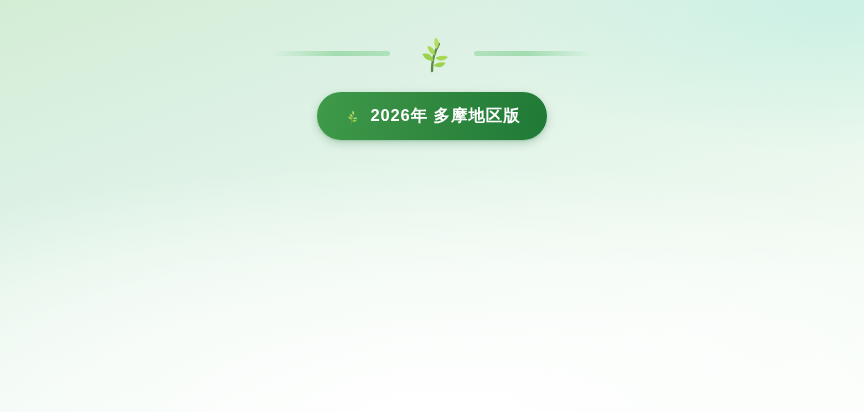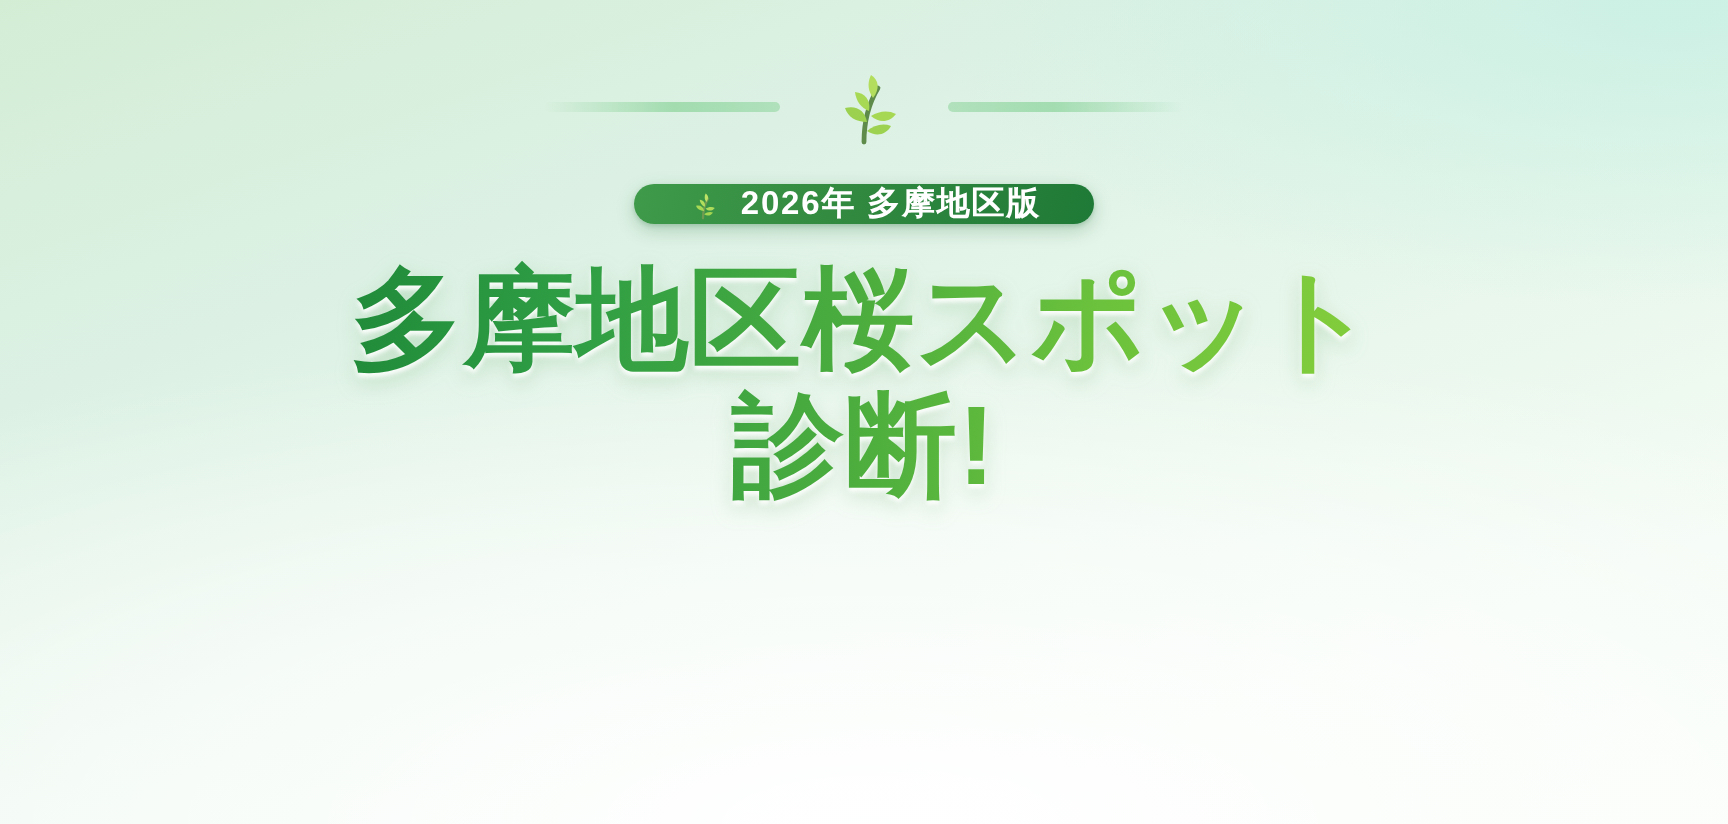--- a/index.html
+++ b/index.html
@@ -69,21 +69,21 @@
     justify-content: center;
   }
   .leaf-emblem svg { display:block; }
 
   
   .badge {
     margin-top: 12px;
     display: inline-flex;
     align-items: center;
     gap: 10px;
-    height: 20px;
+    height: 48px;
     padding: 0 26px;
     border-radius: 999px;
     background: linear-gradient(100deg, #3f9a4a 0%, #31893f 48%, #1f7a37 100%);
     box-shadow: 0 3px 9px rgba(35,110,55,0.26), 0 1px 2px rgba(35,110,55,0.18);
     text-align: center;
   }
   .badge-icon {
     font-size: 15px;
     line-height: 1;
     display: flex;
@@ -154,17 +154,15 @@
         <path d="M24.5 31 C19 31 15 28.5 13.5 24 C19 22.5 23.5 25 24.5 31 Z" fill="#a8d955"></path>
         <path d="M25.5 25.5 C21.5 24 19 20.5 18.5 16 C23.5 16.5 26.5 20 25.5 25.5 Z" fill="#b3de5d"></path>
         <path d="M27.5 19 C25 15.5 24.5 11.5 26.5 7.5 C30.5 10 31 14.5 27.5 19 Z" fill="#bde265"></path>
         <path d="M26.5 28 C30.5 25.5 35 25 39 27 C36 31 31 32 26.5 28 Z" fill="#b0dc5b"></path>
         <path d="M24.5 35.5 C28 32.5 32.5 31.5 36.5 33 C34 37.5 29 38.5 24.5 35.5 Z" fill="#a4d551"></path>
       </svg>
     </span>
     <span class="badge-text">2026年 多摩地区版</span>
   </div>
 
-  <h1 class="title">多摩地区桜スポット
-診断!</h1>
 
 
 </div>
 
 </body></html>

